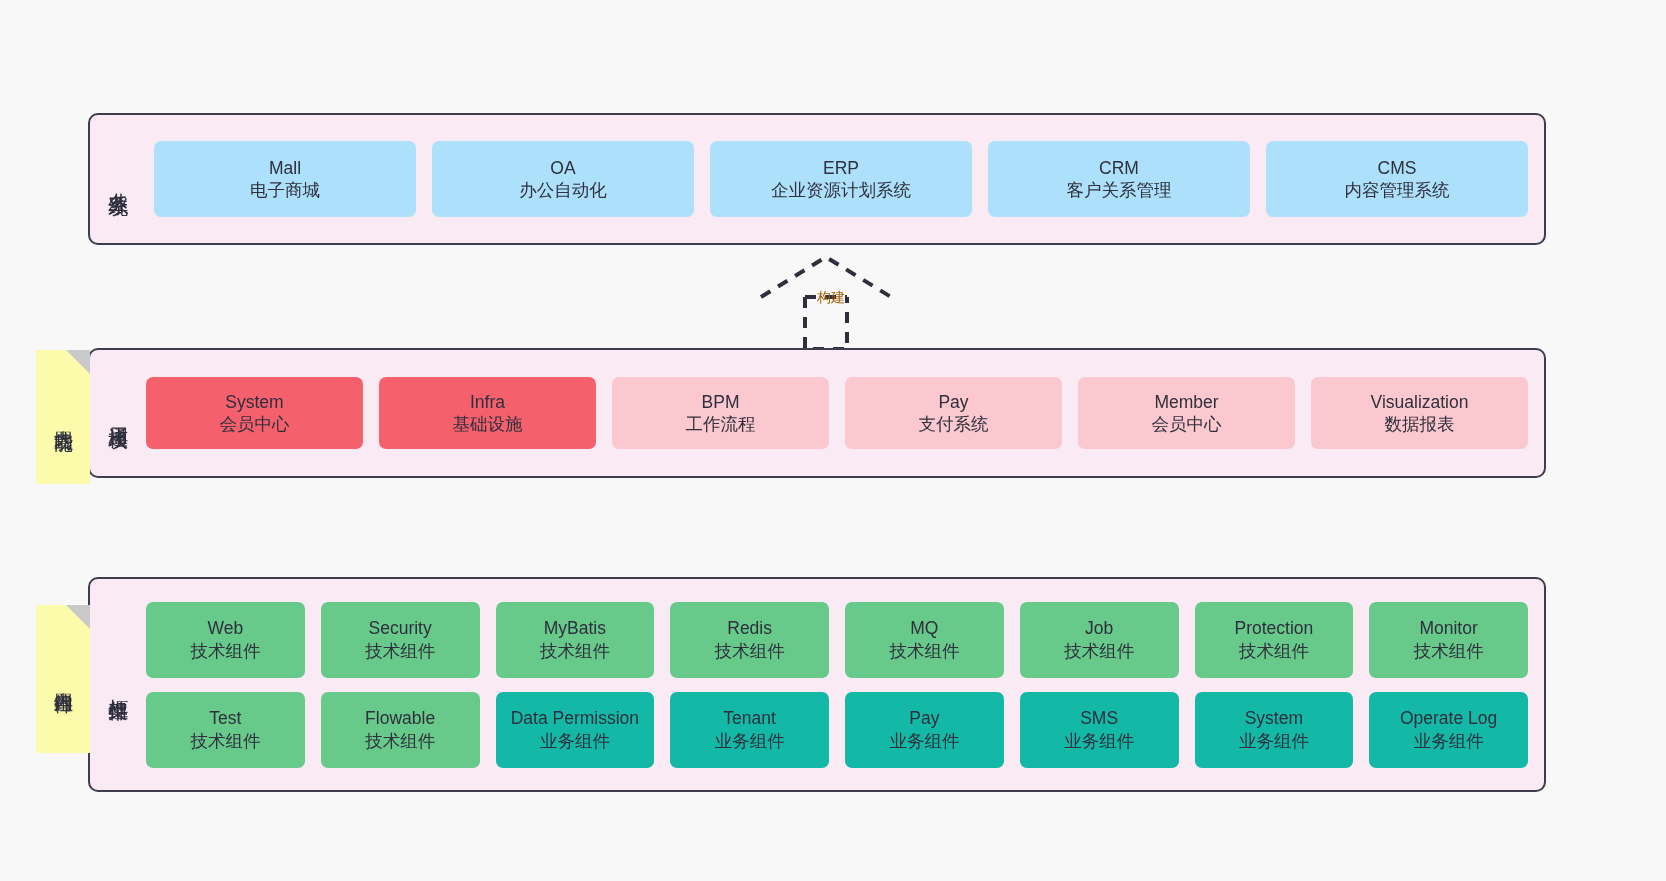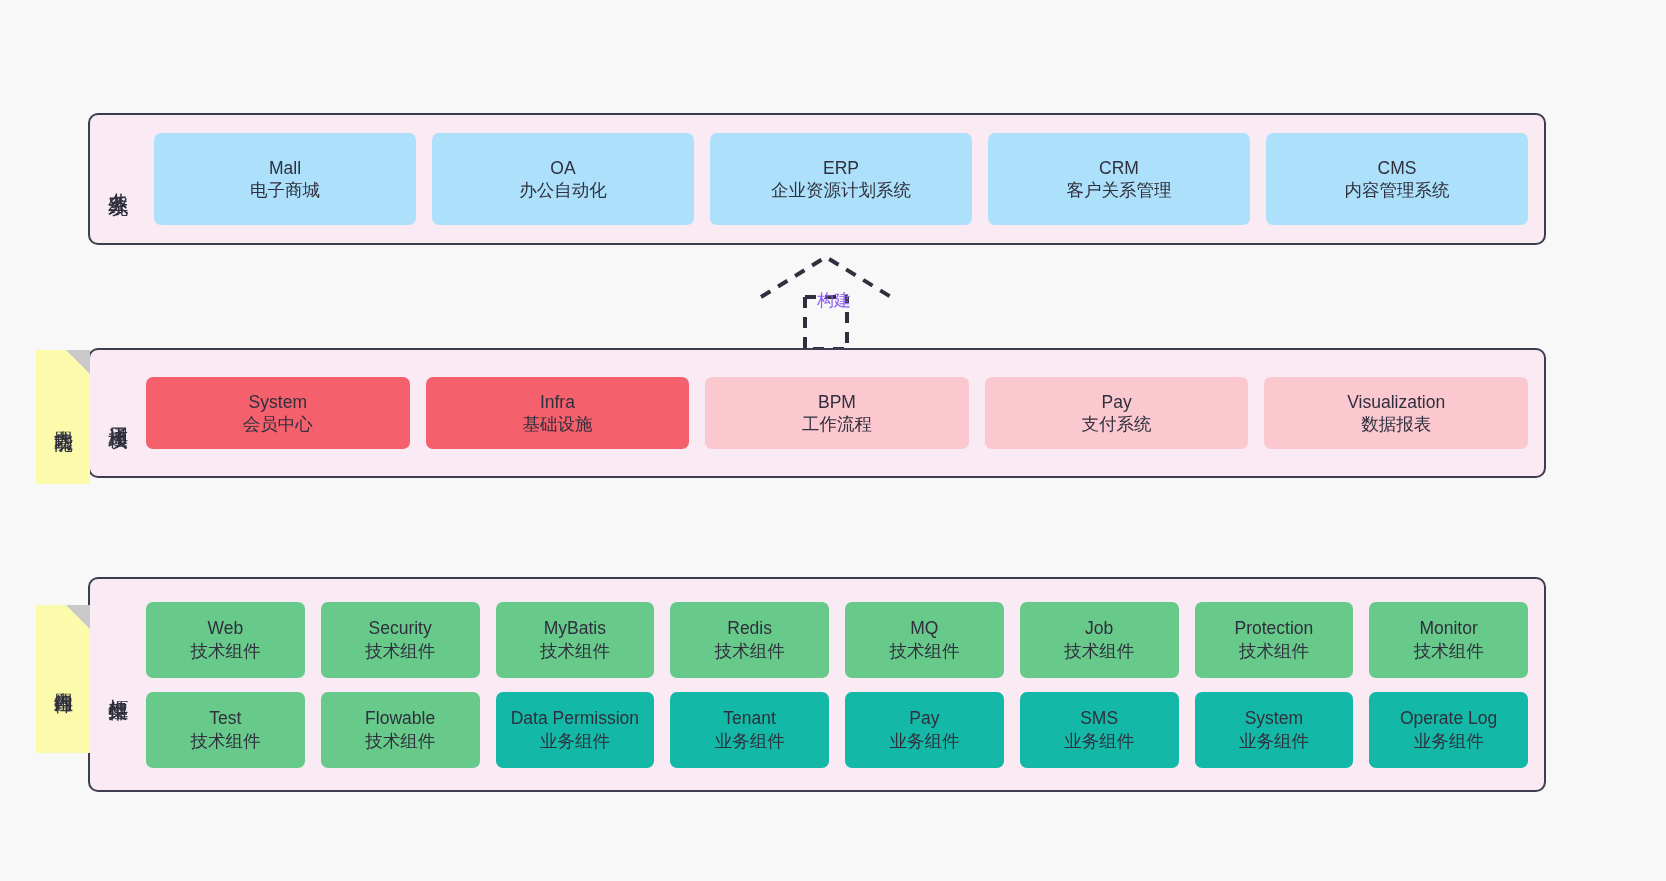--- a/index.html
+++ b/index.html
@@ -69,21 +69,21 @@
   .cell .t2 { display: block; }
 
   .c-blue        { background: #ade1fb; }
   .c-red         { background: #f4606c; }
   .c-pink        { background: #fbc8cf; }
   .c-green       { background: #67c98a; }
   .c-greenlight  { background: #14b8a6; }
 
   
   #layer-business { left: 88px; top: 113px; width: 1458px; height: 132px; }
-  #layer-business .row { height: 92px; padding-left: 8px; }
+  #layer-business .row { height: 76px; padding-left: 8px; }
 
   #layer-modules  { left: 88px; top: 348px; width: 1458px; height: 130px; }
   #layer-modules .row { height: 72px; }
 
   #layer-framework{ left: 88px; top: 577px; width: 1458px; height: 215px; }
   #layer-framework .row { height: 76px; border-radius: 22px; }
 
   
   .sticky {
     position: absolute;
@@ -113,22 +113,22 @@
     position: absolute;
     width: 180px;
     height: 110px;
   }
   #connector-build   { left: 745px; top: 249px; }
   #connector-impl    { left: 760px; top: 483px; }
 
   .connector svg { display: block; overflow: visible; }
   .connector .conn-label {
     position: absolute;
-    font-size: 17px;
-    color: #8b5cf6;
+    font-size: 14px;
+    color: #a16207;
     background: transparent;
     white-space: nowrap;
   }
   #connector-build .conn-label { left: 72px; top: 40px; }
   #connector-impl  .conn-label { left: 70px; top: 40px; }
 </style>
 </head>
 <body>
 
 <div class="canvas">
@@ -186,20 +186,24 @@
         </div>
         <div class="cell c-pink">
           <span class="t1">BPM</span>
           <span class="t2">工作流程</span>
         </div>
         <div class="cell c-pink">
           <span class="t1">Pay</span>
           <span class="t2">支付系统</span>
         </div>
         <div class="cell c-pink">
+          <span class="t1">Member</span>
+          <span class="t2">会员中心</span>
+        </div>
+        <div class="cell c-pink">
           <span class="t1">Visualization</span>
           <span class="t2">数据报表</span>
         </div>
       </div>
     </div>
   </div>
 
 
   <div class="layer" id="layer-framework">
     <div class="layer-label">框架组件</div>

